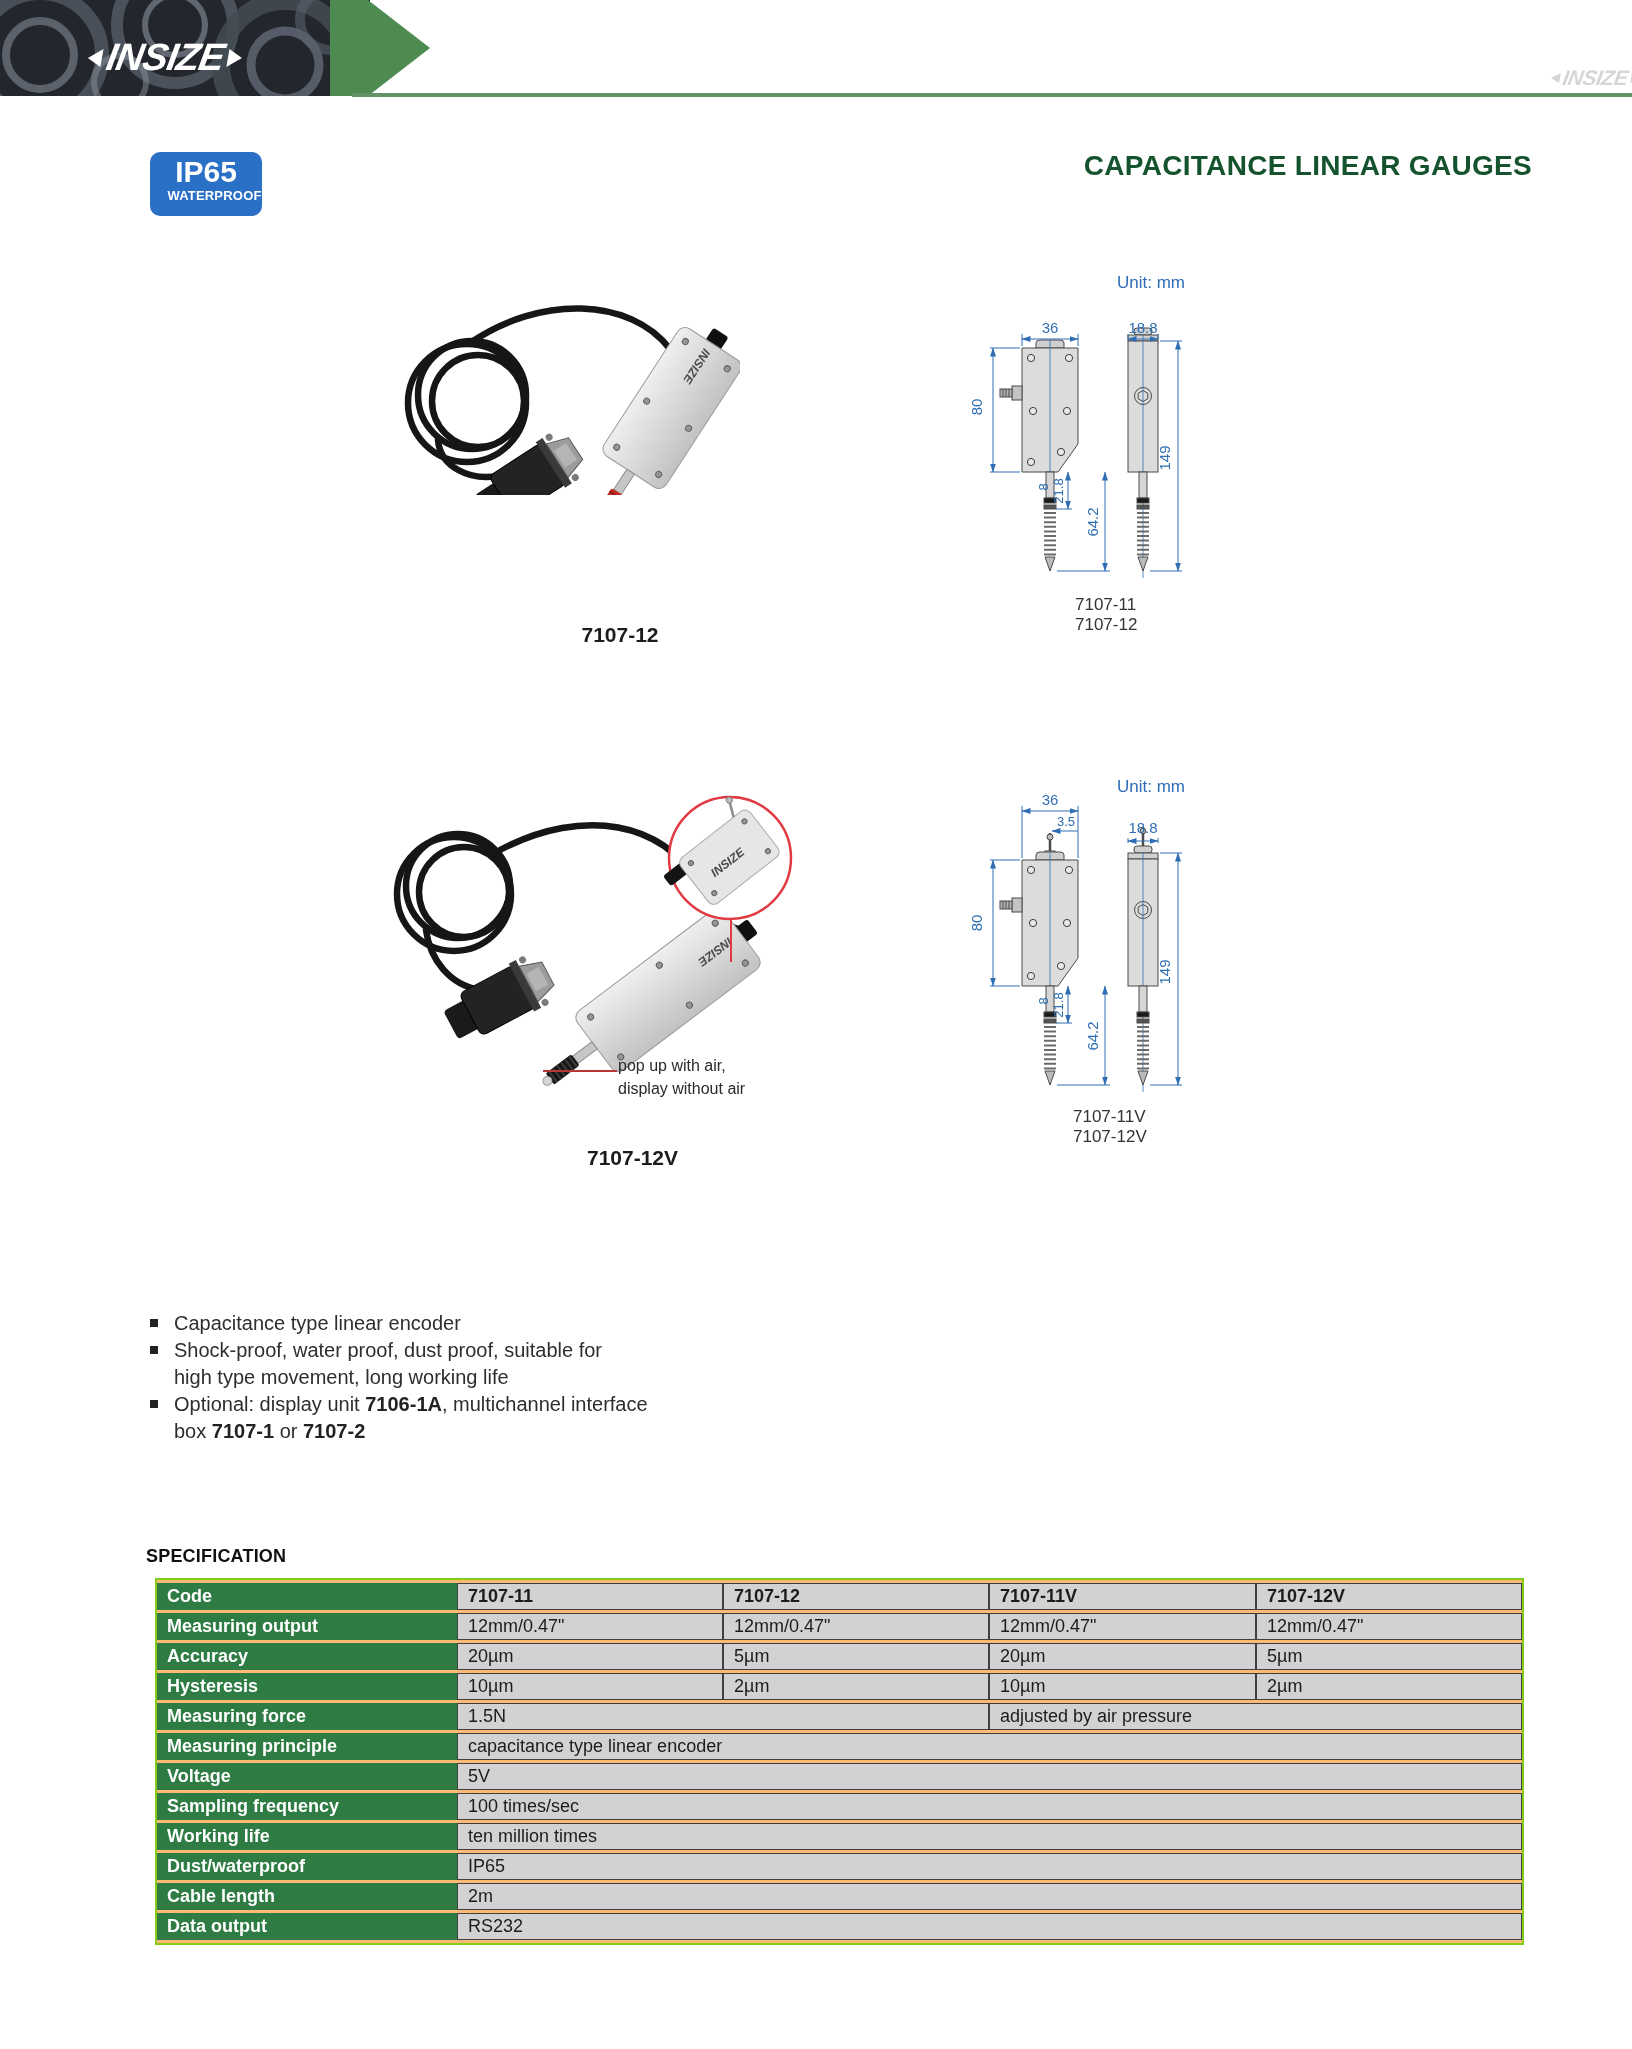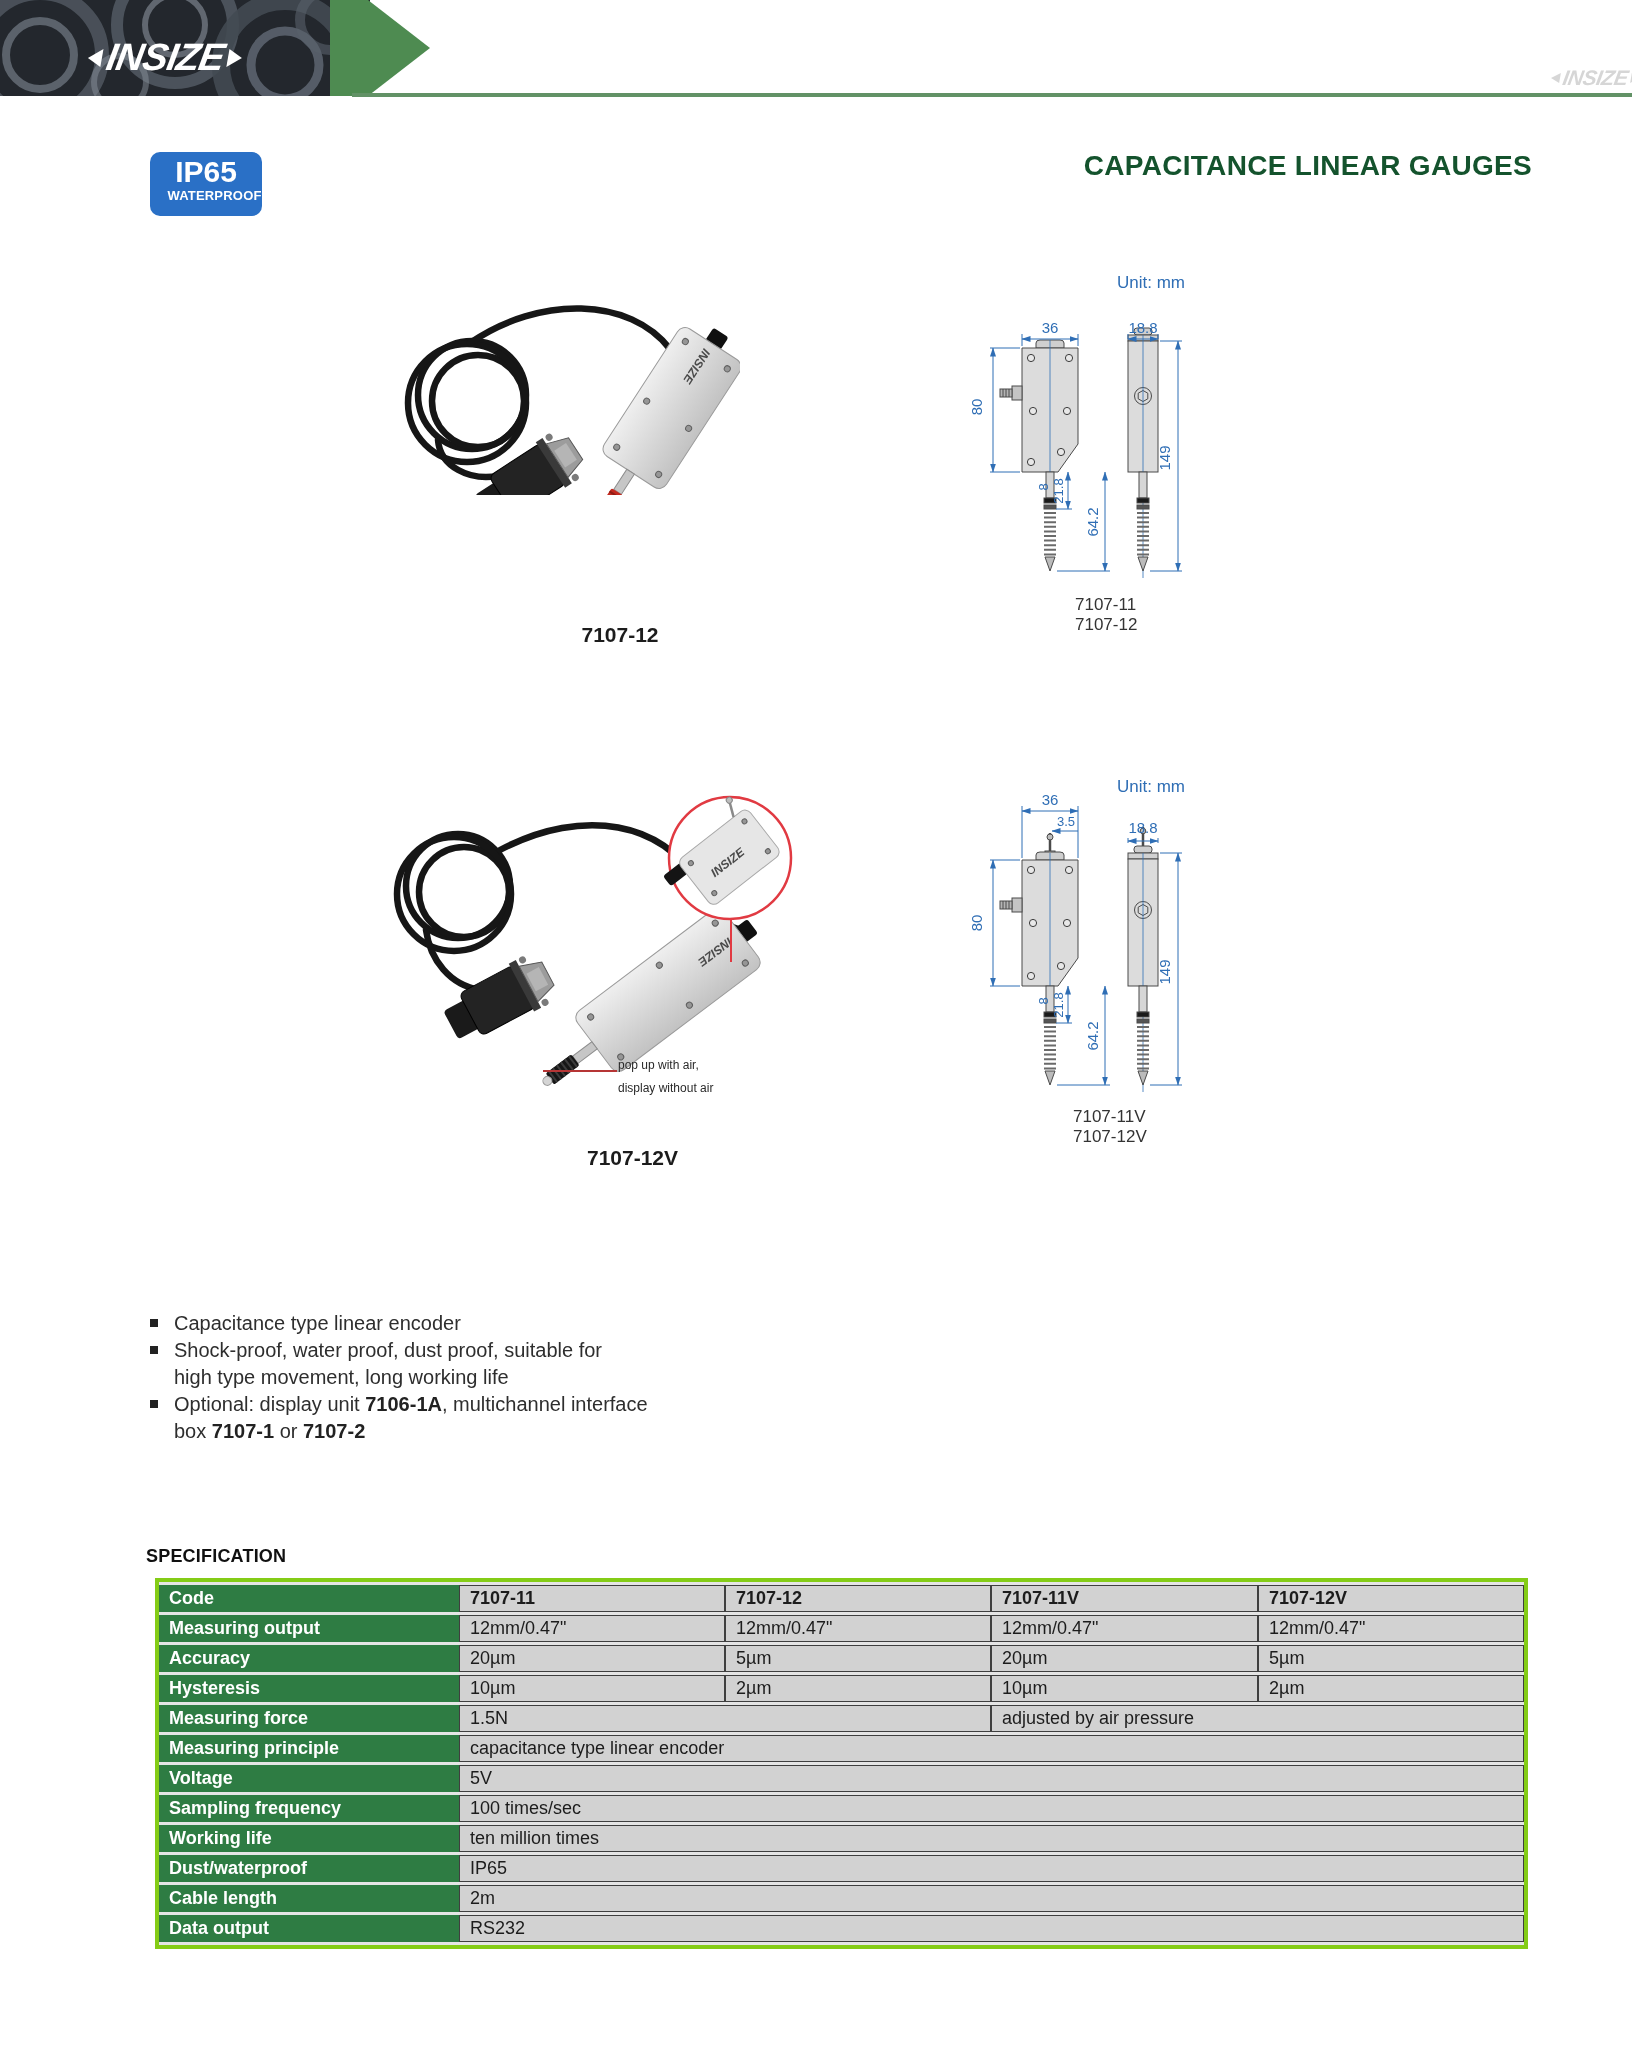--- a/index.html
+++ b/index.html
@@ -23,33 +23,33 @@
   
   .ip-badge{position:absolute;left:150px;top:152px;width:112px;height:64px;background:#2a70c6;border-radius:10px;
             color:#fff;text-align:center;}
   .ip-big{font-size:30px;font-weight:bold;margin-top:4px;line-height:32px;}
   .ip-small{font-size:13px;font-weight:bold;letter-spacing:0.2px;padding-left:17px;}
   .title{position:absolute;right:100px;top:150px;margin:0;font-size:28px;font-weight:bold;color:#14532d;letter-spacing:0.3px;}
 
   
   .abs{position:absolute;}
   .plabel{position:absolute;font-size:21px;font-weight:bold;color:#1c1c1c;text-align:center;}
-  .callout-text{position:absolute;left:618px;top:1054px;font-size:12px;line-height:23px;color:#2a2a2a;}
+  .callout-text{position:absolute;left:618px;top:1054px;font-size:16px;line-height:23px;color:#2a2a2a;}
 
   
   .features{position:absolute;left:150px;top:1310px;margin:0;padding:0;list-style:none;
             font-size:20px;line-height:27px;color:#2e2e2e;}
   .features li{display:flex;margin:0 0 0 0;}
   .features .sq{flex:0 0 auto;width:8px;height:8px;background:#222;margin:9px 16px 0 0;}
   .features b{font-weight:bold;color:#222;}
 
   
   .spec-heading{position:absolute;left:146px;top:1546px;font-size:18px;font-weight:bold;color:#101010;letter-spacing:0.2px;}
-  table.spec{position:absolute;left:155px;top:1578px;width:1365px;border:4px solid #84cc16;
-             border-spacing:0 3px;background:#e5e5e5;font-size:18px;table-layout:fixed;}
+  table.spec{position:absolute;left:155px;top:1578px;width:1365px;border:2px solid #84cc16;
+             border-spacing:0 3px;background:#fdba74;font-size:18px;table-layout:fixed;}
   table.spec td{height:25px;line-height:25px;padding:0 4px 0 10px;white-space:nowrap;overflow:hidden;}
   td.lbl{background:#2e7c43;color:#fff;font-weight:bold;}
   td.data{background:#d2d2d2;color:#1c1c1c;border:1px solid #3f3f3f;}
   td.data.b{font-weight:bold;}
 
   svg text{font-family:"Liberation Sans",sans-serif;}
   .dimtxt{fill:#2f6eb5;font-size:15px;}
   .dimtxt.sm{font-size:13px;}
   .modeltxt{fill:#333;font-size:17px;}
   .unittxt{fill:#2f6eb5;font-size:17px;}

